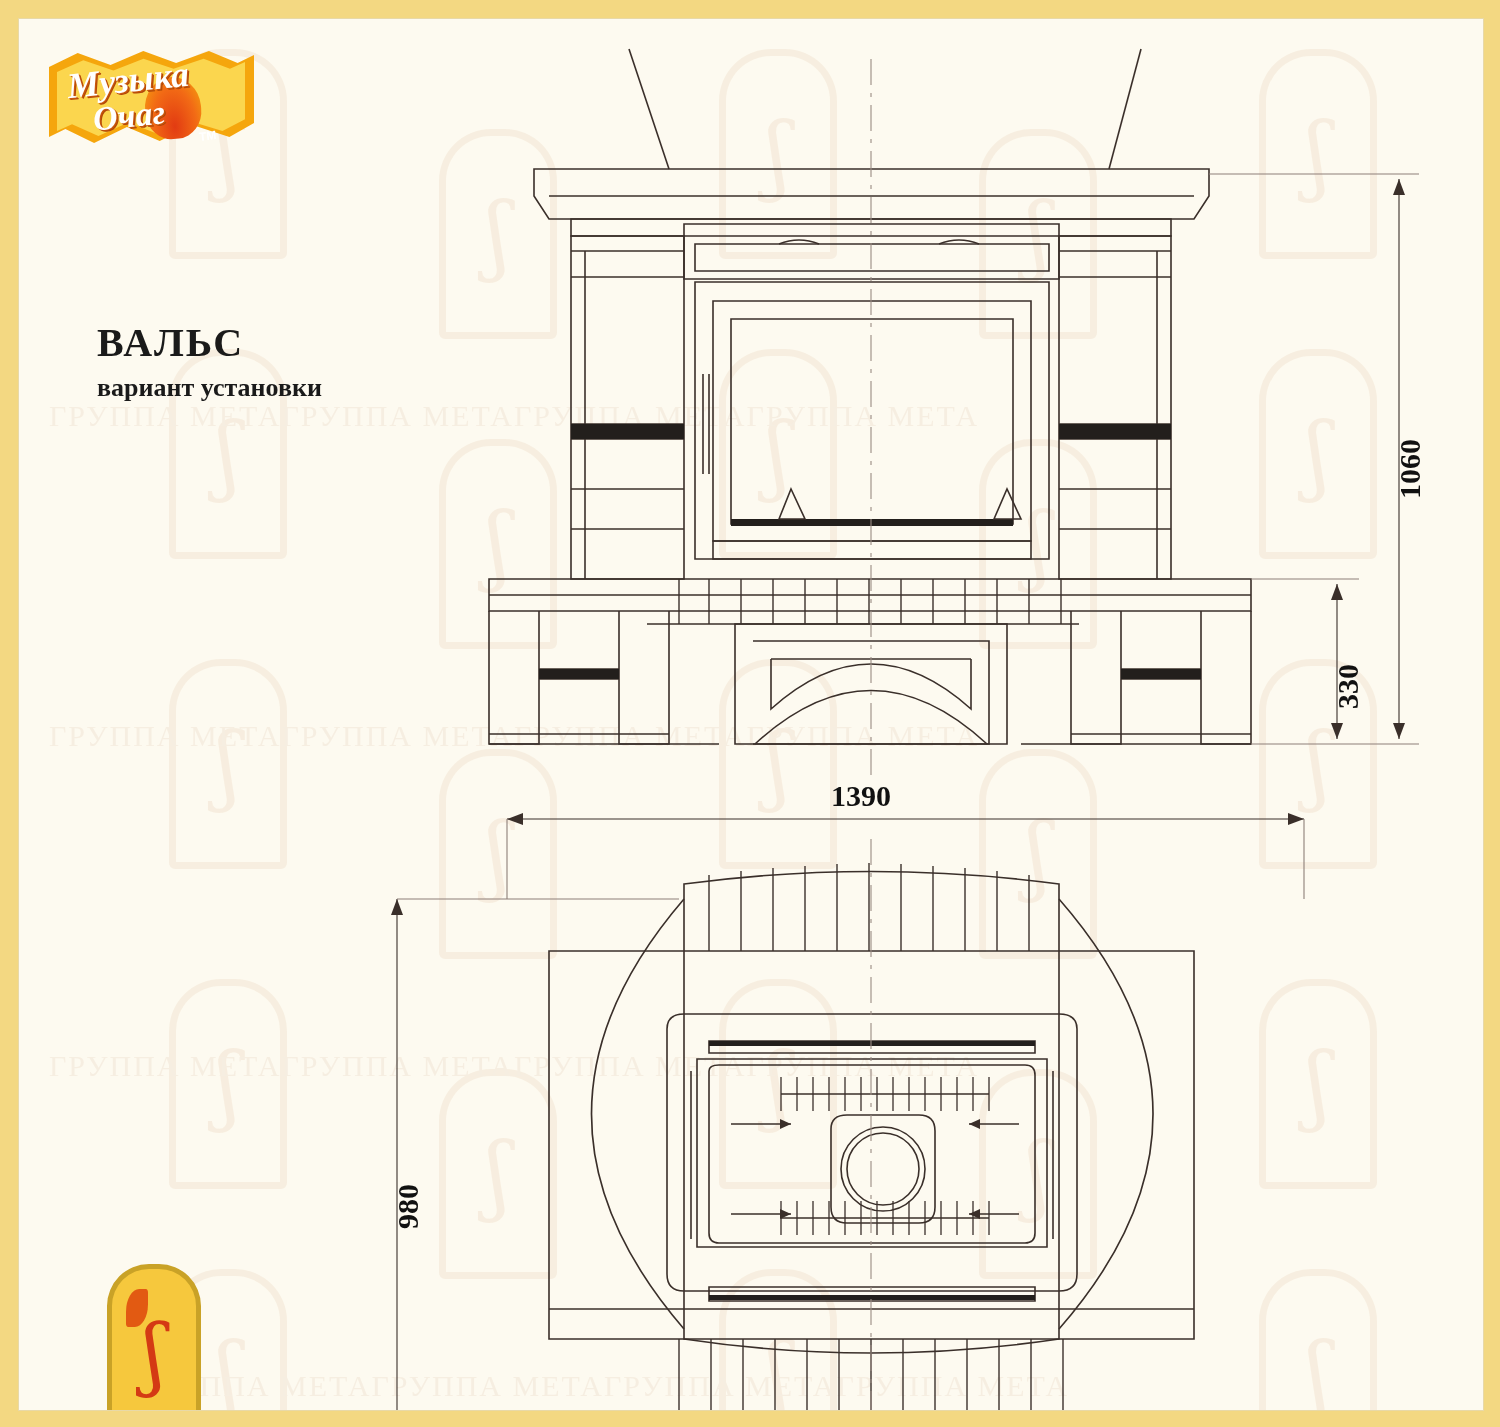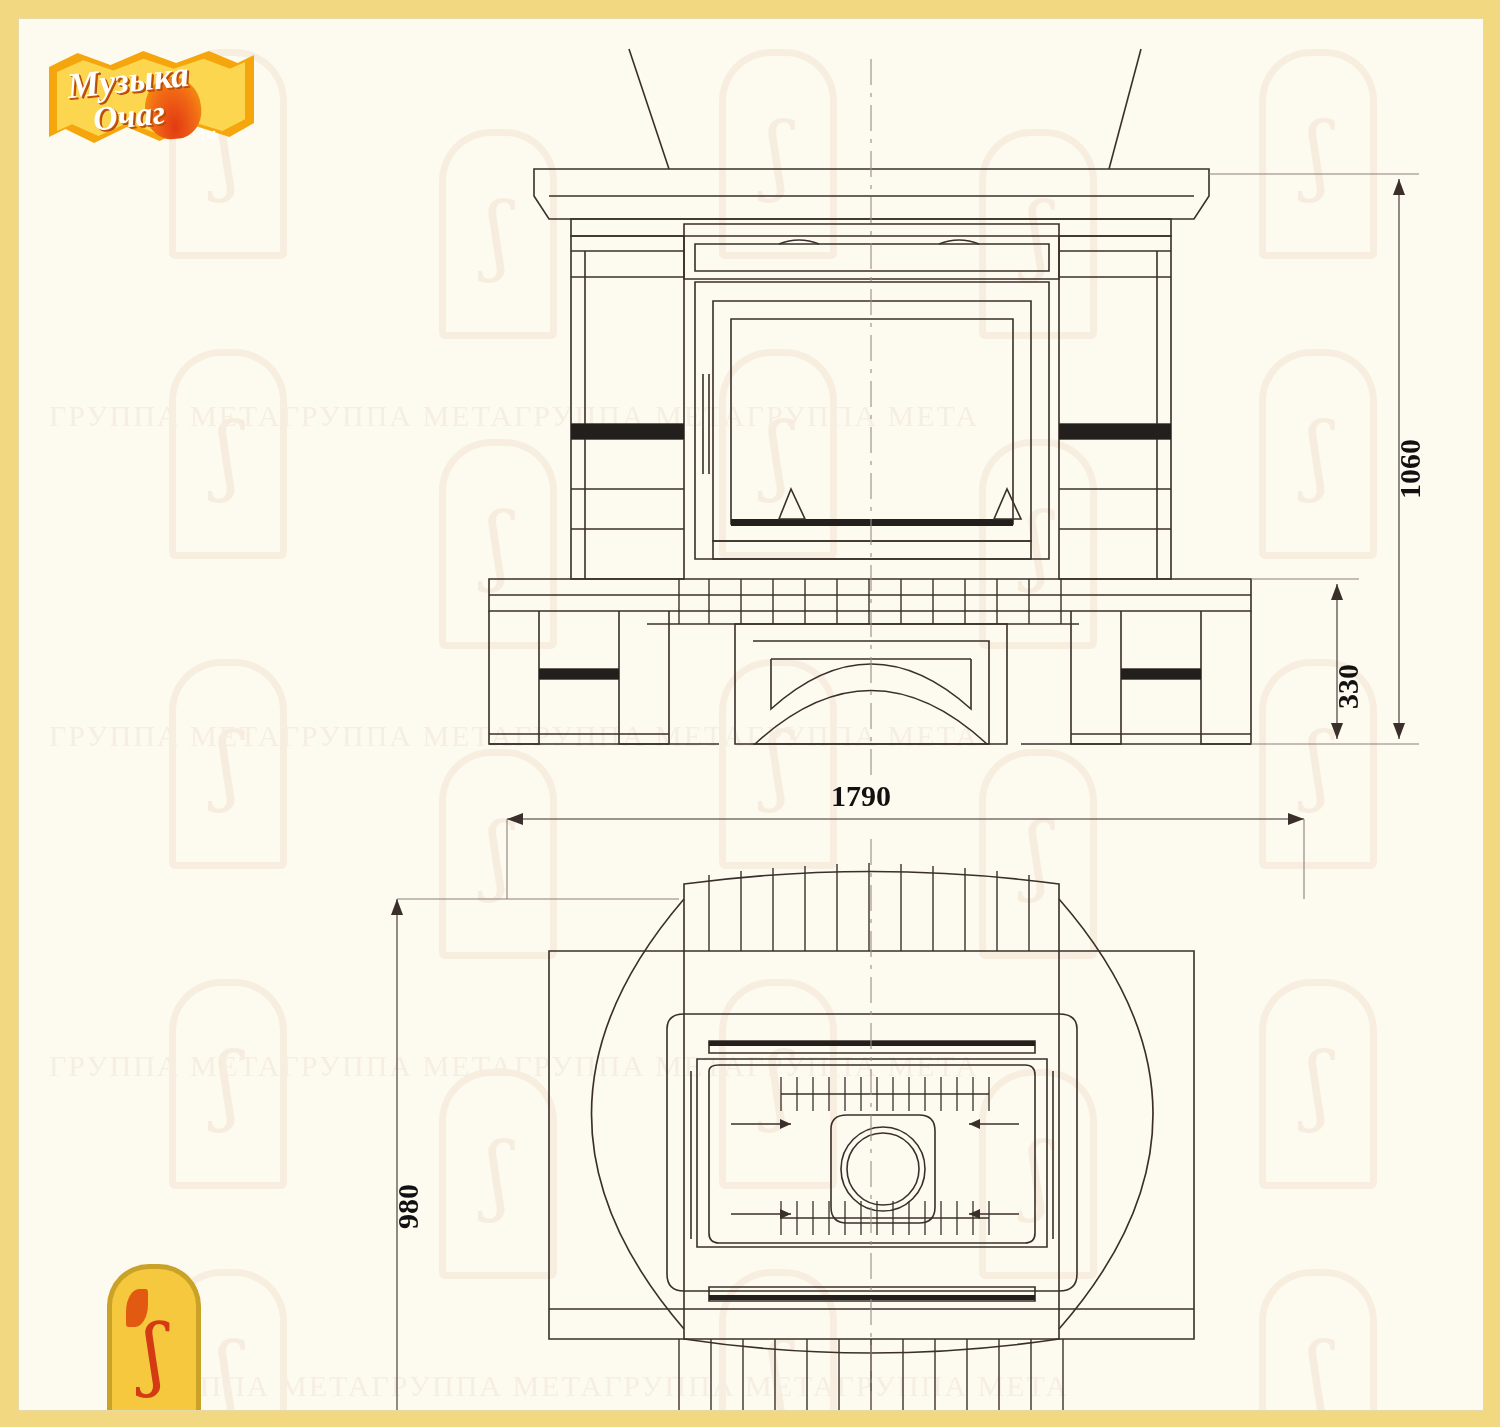--- a/index.html
+++ b/index.html
@@ -449,34 +449,36 @@
             <path d="M378 880 l -6 16 l 12 0 z" fill="#3a2f2a" stroke="none"></path>
             <line x1="378" y1="880" x2="660" y2="880" stroke="#8d7f78"></line>
           </g>
 
         </g>
       </svg>
 
       
       <div class="dim-label vert" style="left:1374px;top:480px;">1060</div>
       <div class="dim-label vert" style="left:1312px;top:690px;">330</div>
-      <div class="dim-label" style="left:812px;top:760px;">1790</div>
+      <div class="dim-label" style="left:812px;top:760px;">1390</div>
       <div class="dim-label vert" style="left:372px;top:1210px;">980</div>
     </div>
 
     <div class="logo">
       <div class="burst"></div>
       <div class="burst2"></div>
       <div class="flame"></div>
       <div class="ltext1">Музыка</div>
       <div class="ltext2">Очаг</div>
       <div class="ltext3">TM</div>
     </div>
 
     <div class="title">
+      <div class="t1">ВАЛЬС</div>
+      <div class="t2">вариант установки</div>
     </div>
 
     <div class="badge">
       <div class="leaf"></div>
       <div class="fig">ʃ</div>
     </div>
 
   </div>
 </div>
 

